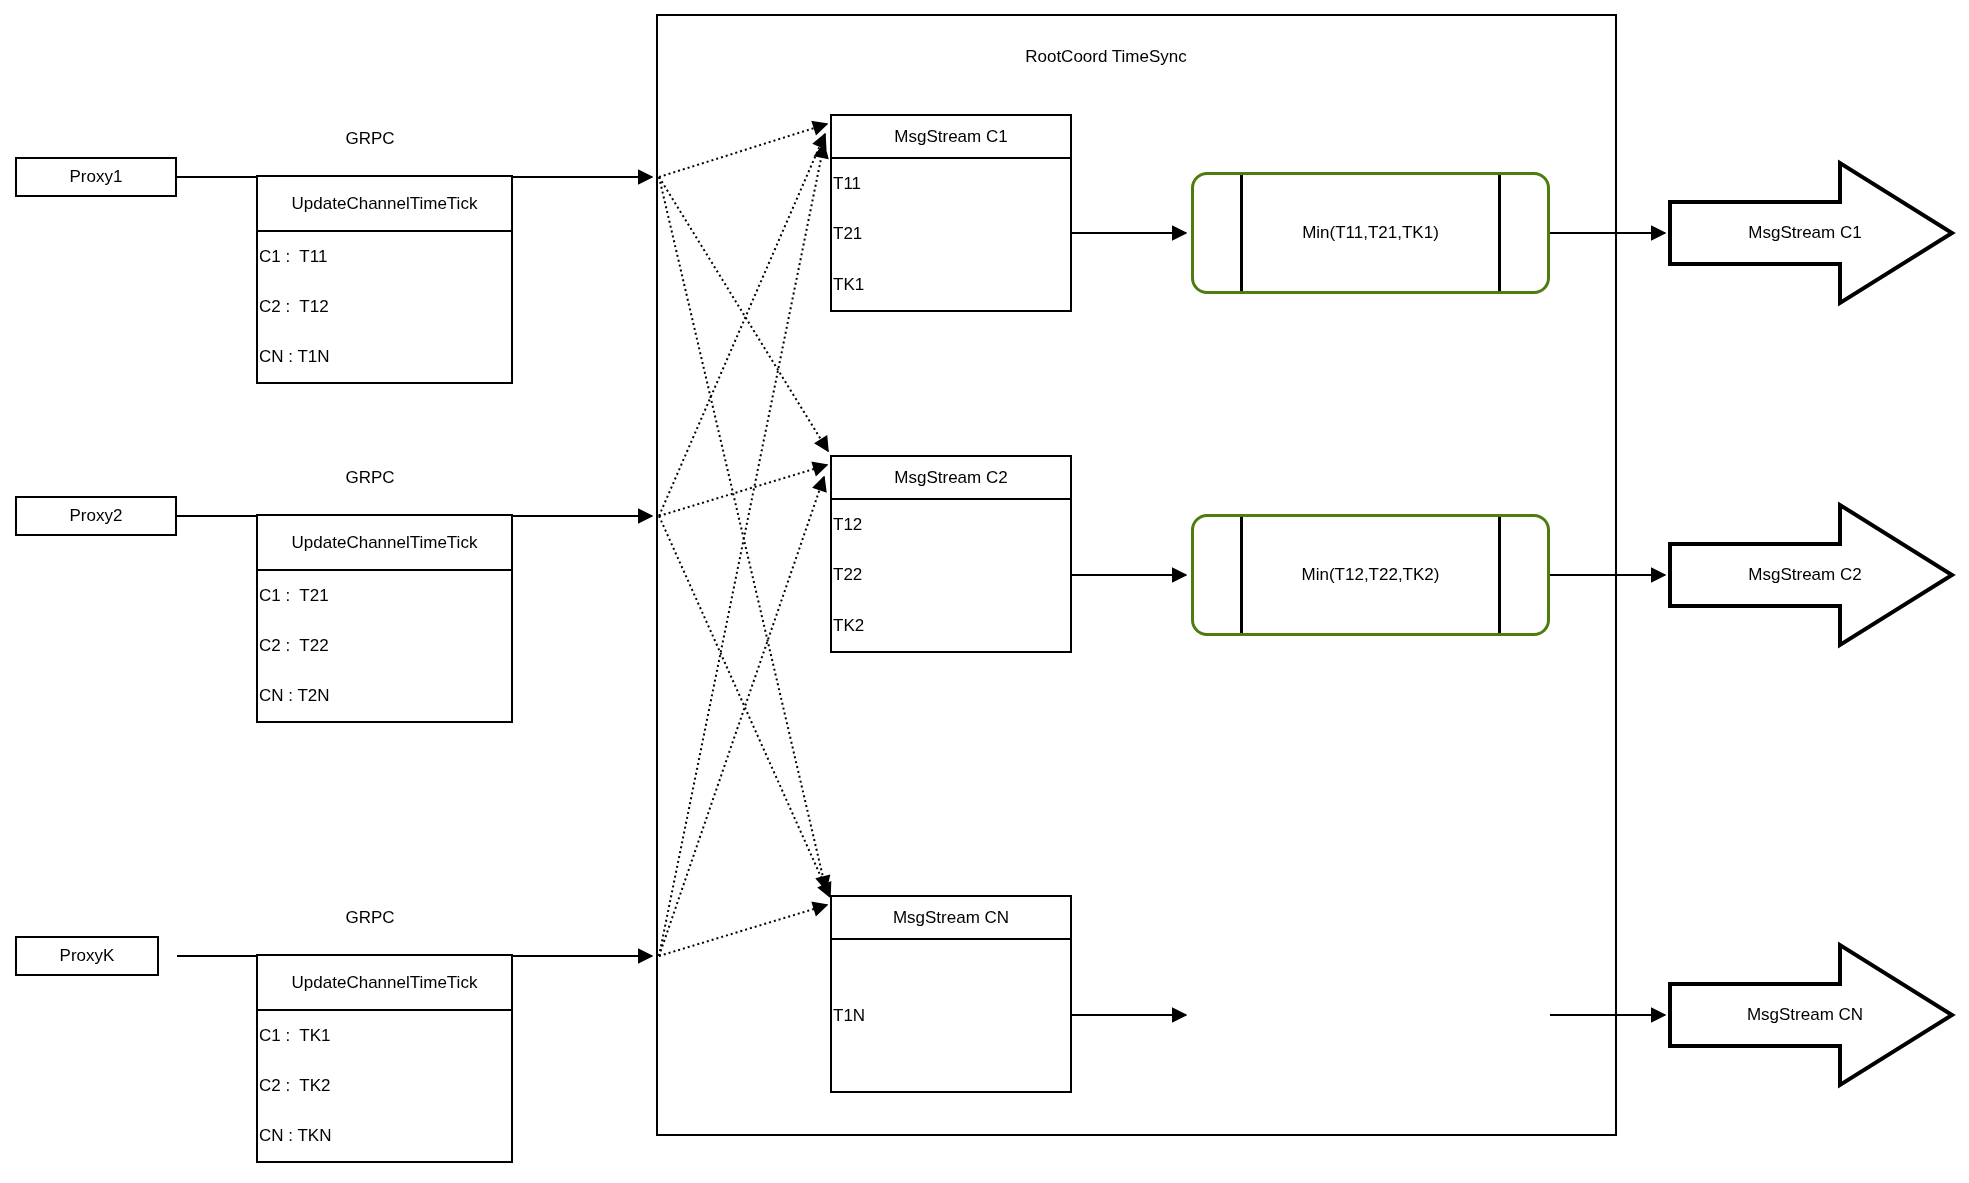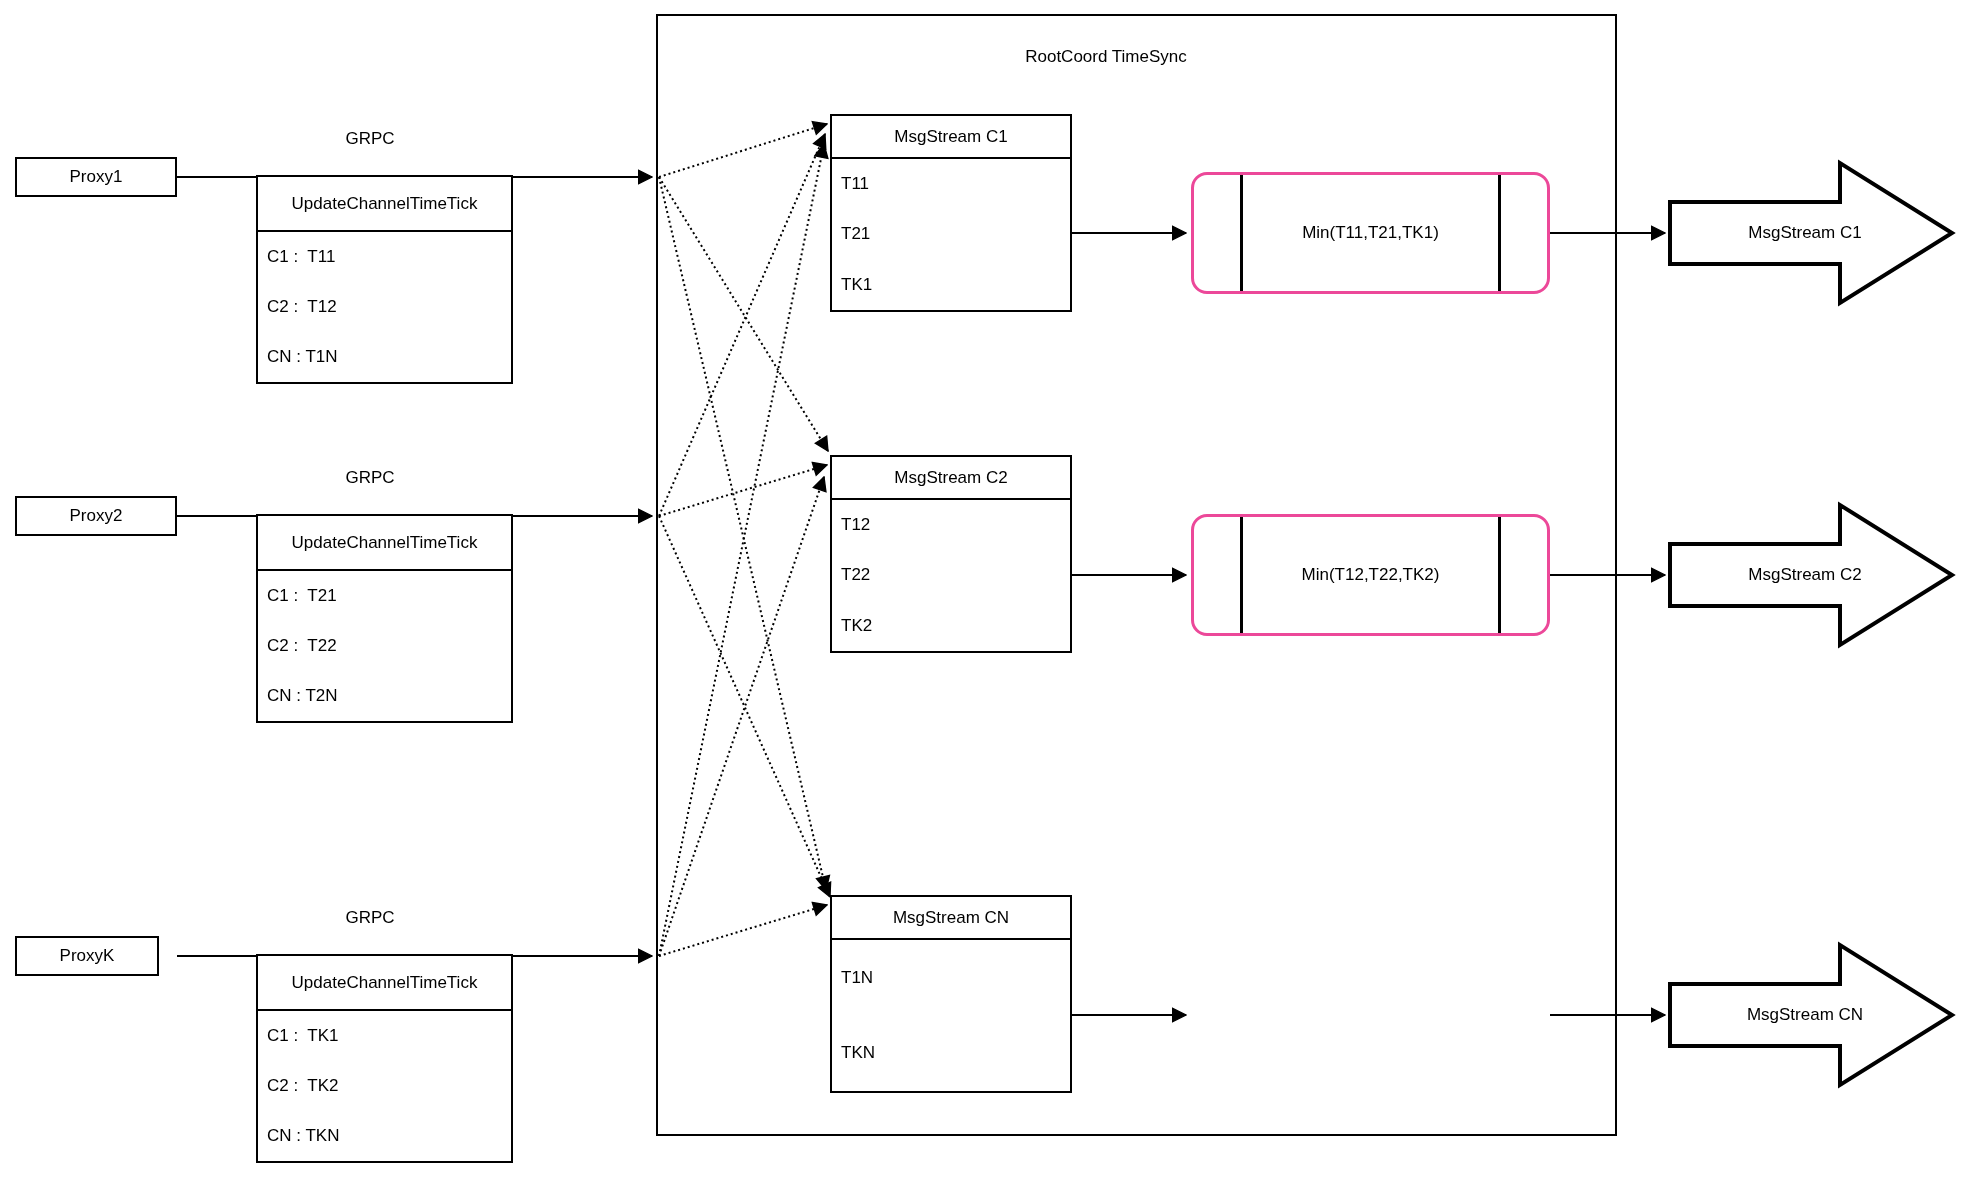--- a/index.html
+++ b/index.html
@@ -44,25 +44,25 @@
   .thead {
     border-bottom: 2px solid #000;
     display: flex; align-items: center; justify-content: center;
     box-sizing: border-box;
     flex: none;
   }
   .utable .thead { height: 55px; }
   .mstable .thead { height: 43px; }
   .trow {
     flex: 1; display: flex; align-items: center;
-    padding-left: 9px; white-space: pre;
+    padding-left: 1px; white-space: pre;
   }
   .minbox {
     left: 1191px; width: 359px; height: 122px;
-    border: 3px solid #ec4899; border-radius: 16px; background: #fff;
+    border: 3px solid #4d7c0f; border-radius: 16px; background: #fff;
   }
   .minbar { position: absolute; top: 0; bottom: 0; width: 3px; background: #000; }
   .minbar.l { left: 46px; }
   .minbar.r { right: 46px; }
   .minlabel {
     position: absolute; left: 0; top: 0; right: 0; bottom: 0;
     display: flex; align-items: center; justify-content: center;
   }
   .arrowlabel {
     left: 1690px; width: 230px; height: 40px;
@@ -176,19 +176,18 @@
   <div class="abs utable" style="top:954px;">
     <div class="thead">UpdateChannelTimeTick</div>
     <div class="trow">C1 :  TK1</div>
     <div class="trow">C2 :  TK2</div>
     <div class="trow">CN : TKN</div>
   </div>
 
   <div class="abs mstable" style="top:895px;">
     <div class="thead">MsgStream CN</div>
     <div class="trow">T1N</div>
-    <div class="trow">TKN</div>
   </div>
 
 
   <div class="abs arrowlabel" style="top:995px;">MsgStream CN</div>
 
 </div>
 
 </body></html>

